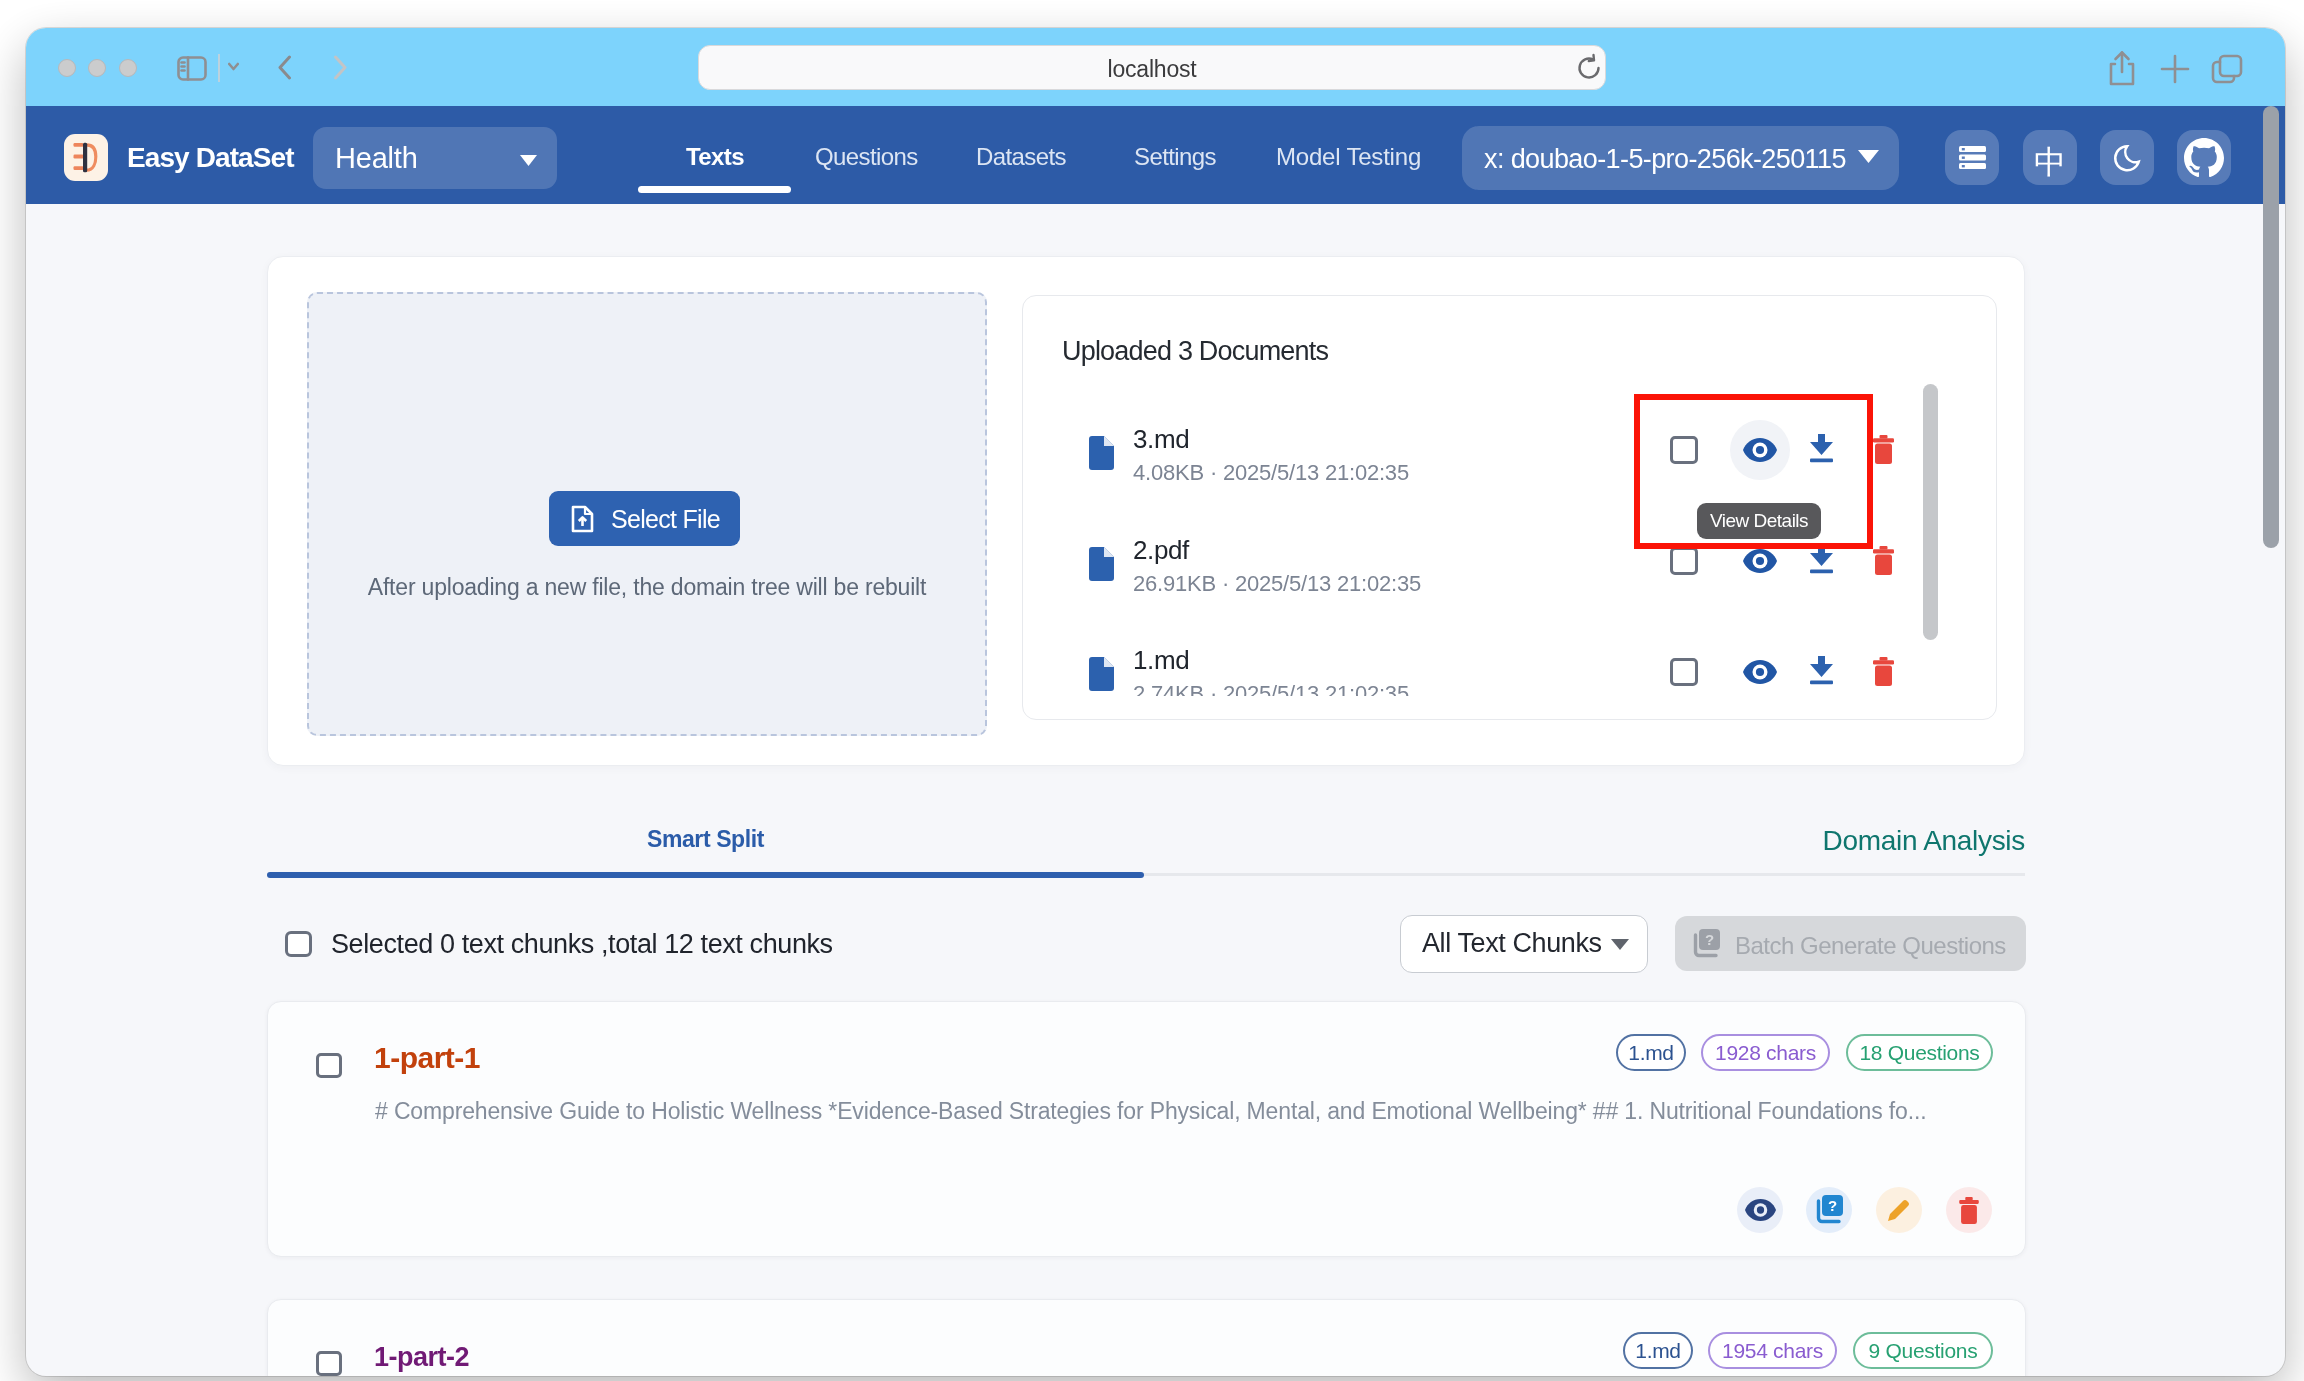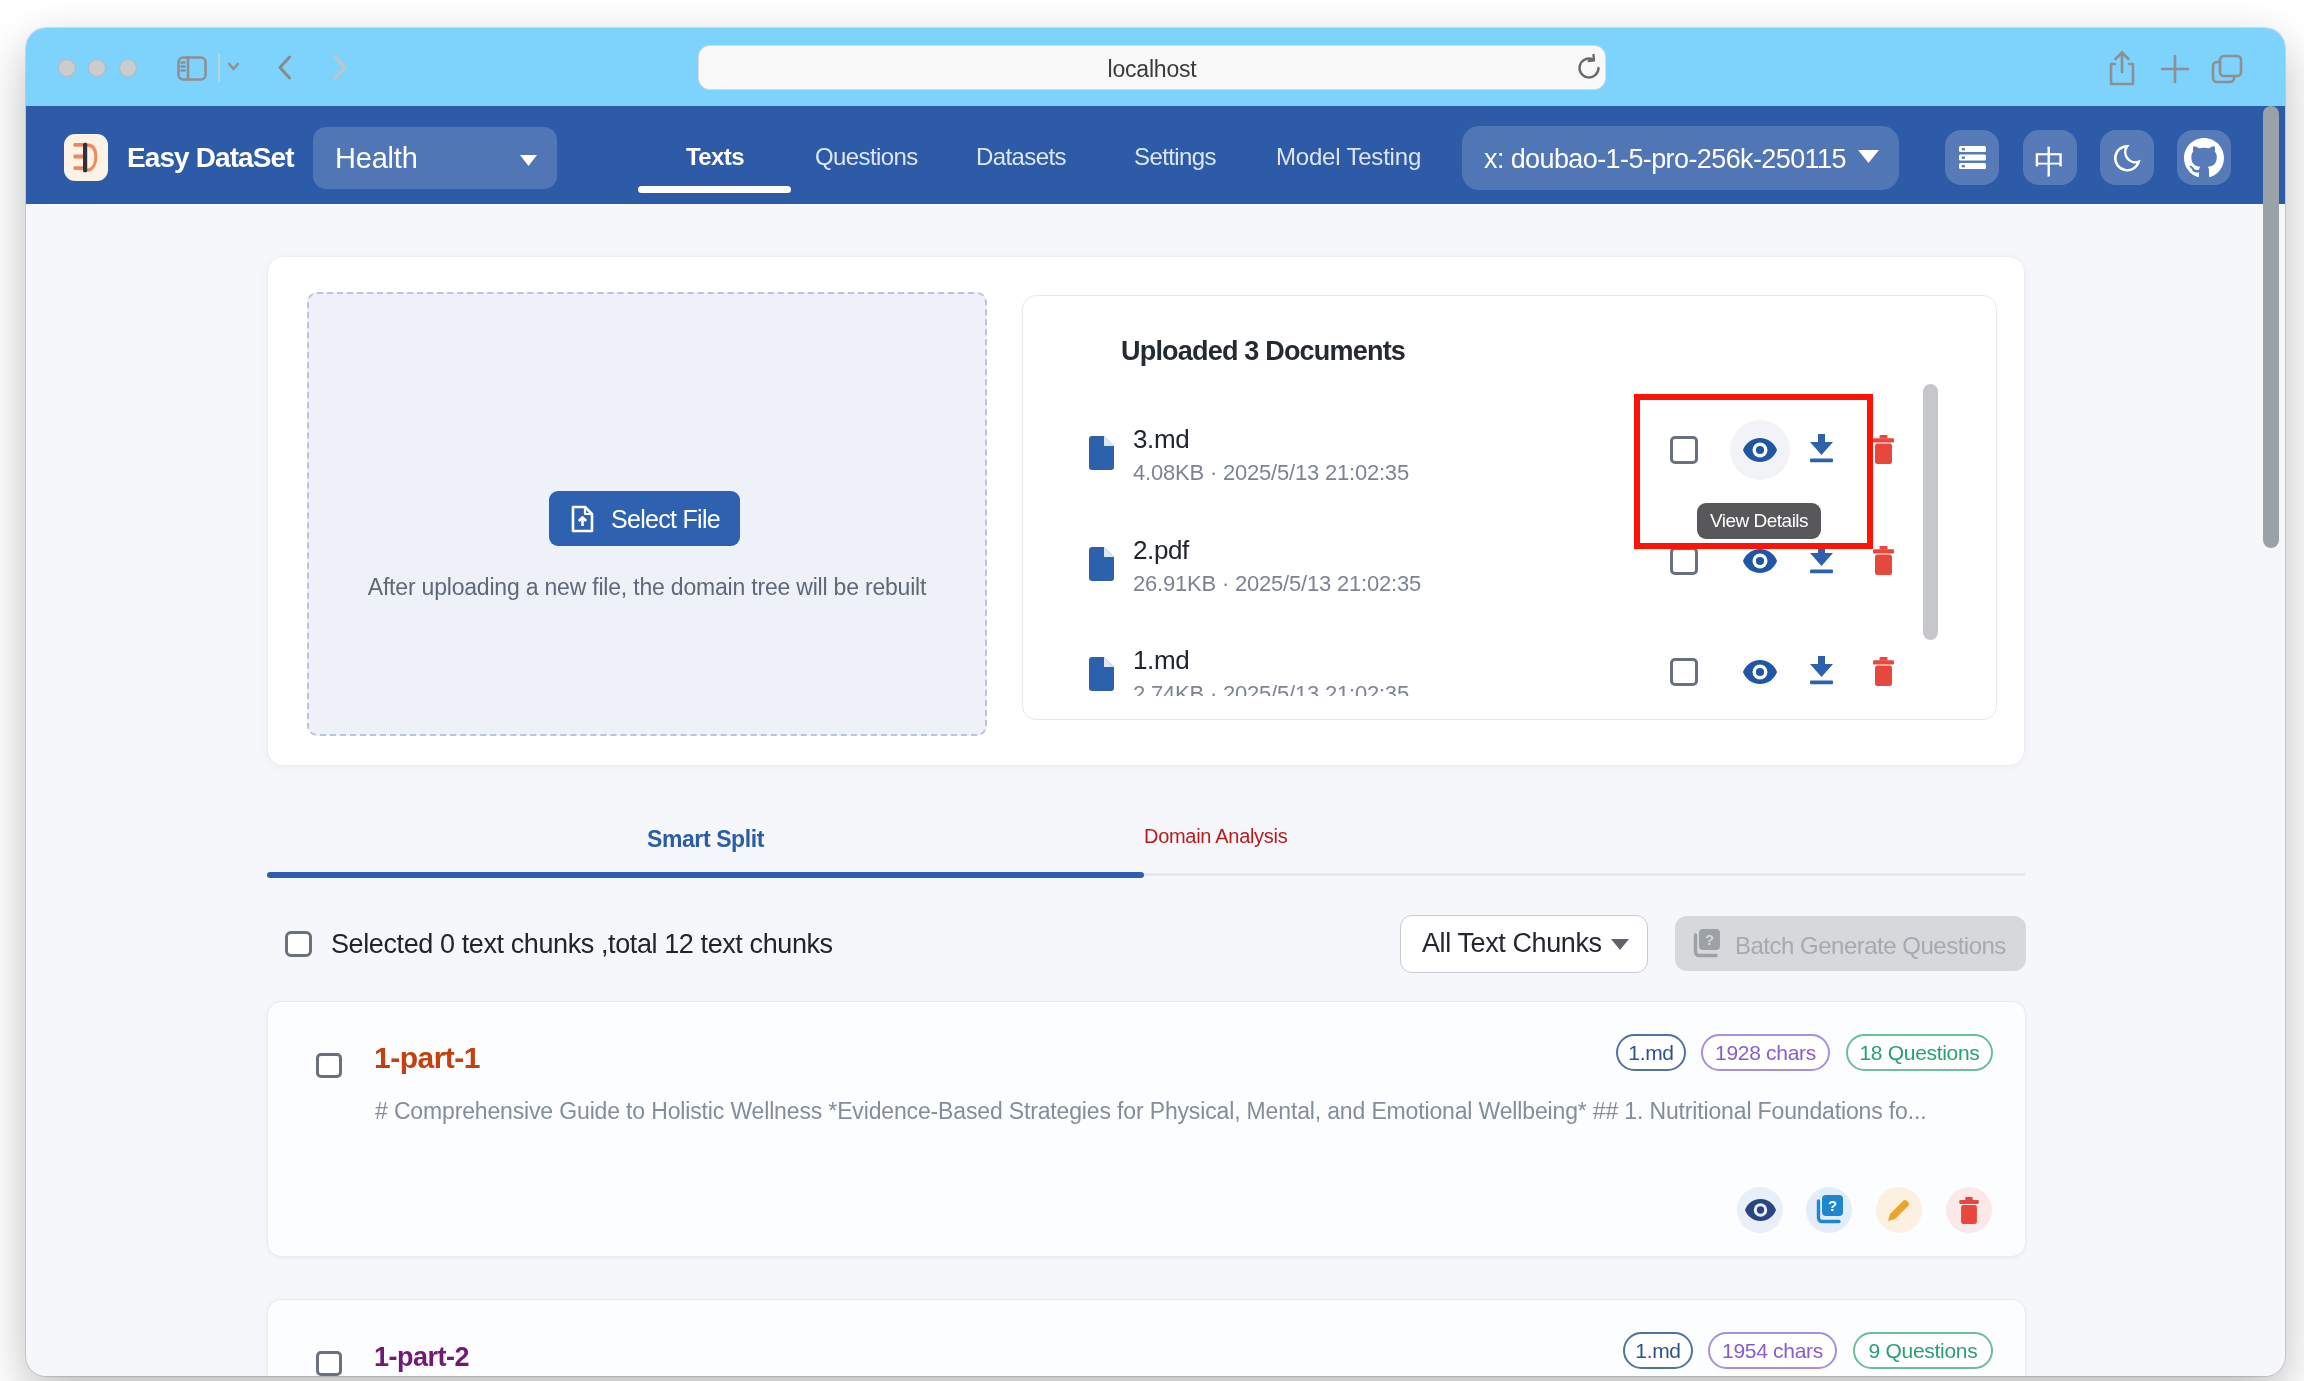--- a/index.html
+++ b/index.html
@@ -133,21 +133,21 @@
   <svg class="abs" style="left:545px; top:477px;" width="23" height="28" viewBox="0 0 23 28">
     <path d="M 2 2 H 14 L 21 9 V 26 H 2 Z" fill="none" stroke="#fff" stroke-width="2.6" stroke-linejoin="round"></path>
     <path d="M 14 2 V 9 H 21" fill="none" stroke="#fff" stroke-width="2.2" stroke-linejoin="round"></path>
     <line x1="11.5" y1="21" x2="11.5" y2="13" stroke="#fff" stroke-width="2.6"></line>
     <polyline points="7.8,16 11.5,12.3 15.2,16" fill="none" stroke="#fff" stroke-width="2.6" stroke-linejoin="round"></polyline>
   </svg>
   <div class="abs" style="left:585px; top:477px; font-size:25px; color:#fff; letter-spacing:-0.7px;">Select File</div>
   <div class="abs" style="left:281px; top:546px; width:680px; text-align:center; font-size:23px; color:#5d6878; letter-spacing:-0.2px;">After uploading a new file, the domain tree will be rebuilt</div>
 
   <div class="filecard"></div>
-  <div class="abs" style="left:1095px; top:308px; font-size:27px; color:#252a31; letter-spacing:-0.8px;font-weight:bold;">Uploaded 3 Documents</div>
+  <div class="abs" style="left:1036px; top:308px; font-size:27px; color:#252a31; letter-spacing:-0.8px;">Uploaded 3 Documents</div>
 
   <div class="abs" style="left:997px; top:380px; width:940px; height:288px; overflow:hidden;">
 
     <svg class="abs" style="left:66px; top:28px;" width="25" height="34" viewBox="0 0 25 34">
       <path d="M 3 0 H 15 L 25 10 V 31 A 3 3 0 0 1 22 34 H 3 A 3 3 0 0 1 0 31 V 3 A 3 3 0 0 1 3 0 Z" fill="#2c61ae"></path>
       <path d="M 15 0 L 25 10 H 15 Z" fill="#ffffff" opacity="0.85"></path>
     </svg>
     <div class="rowtitle" style="left:110px; top:16px;">3.md</div>
     <div class="rowsub" style="left:110px; top:52px;">4.08KB · 2025/5/13 21:02:35</div>
     <div class="ck" style="left:647px; top:28px; width:28px; height:28px;"></div>
@@ -213,21 +213,21 @@
   </div>
 
   <div class="abs" style="left:1608px; top:366px; width:239px; height:155px; border:6.5px solid #fb1407;"></div>
   <div class="abs" style="left:1671px; top:475px; width:124px; height:36px; background:rgba(86,86,89,.99); border-radius:9px; color:#fff; font-size:19px; text-align:center; line-height:36px; letter-spacing:-0.5px;">View Details</div>
 
   <div class="abs" style="left:1897px; top:356px; width:15px; height:256px; border-radius:8px; background:#c5c7ca;"></div>
 
   <div class="abs" style="left:241px; top:845px; width:1758px; height:2.5px; background:#e6e8ec;"></div>
   <div class="abs" style="left:241px; top:844px; width:877px; height:6px; border-radius:3px; background:#2e5fae;"></div>
   <div class="abs" style="left:241px; top:798px; width:877px; text-align:center; font-size:23px; font-weight:bold; color:#2b5ca9; letter-spacing:-0.4px;">Smart Split</div>
-  <div class="abs" style="left:1118px; top:797px; width:881px; text-align:left; font-size:20px; color:#b91c1c; letter-spacing:-0.3px;">Domain Analysis</div>
+  <div class="abs" style="left:1118px; top:797px; width:881px; text-align:right; font-size:28px; color:#0f766e; letter-spacing:-0.3px;">Domain Analysis</div>
 
   <div class="ck" style="left:259px; top:903px; width:27px; height:26px; border-radius:6px;"></div>
   <div class="abs" style="left:305px; top:901px; font-size:27px; color:#20242c; letter-spacing:-0.4px;">Selected 0 text chunks ,total 12 text chunks</div>
   <div class="abs" style="left:1374px; top:887px; width:248px; height:58px; background:#fff; border:1.5px solid #c8ccd2; border-radius:12px;"></div>
   <div class="abs" style="left:1396px; top:900px; font-size:27px; color:#23272f; letter-spacing:-0.4px;">All Text Chunks</div>
   <svg class="abs" style="left:1585px; top:911px;" width="18" height="11">
       <polygon points="0,0 18,0 9,11" fill="#5f646c"></polygon>
     </svg>
   <div class="abs" style="left:1649px; top:888px; width:351px; height:55px; background:#d6d8db; border-radius:12px;"></div>
   <svg class="abs" style="left:1666px; top:901px;" width="28" height="30" viewBox="0 0 28 30">

